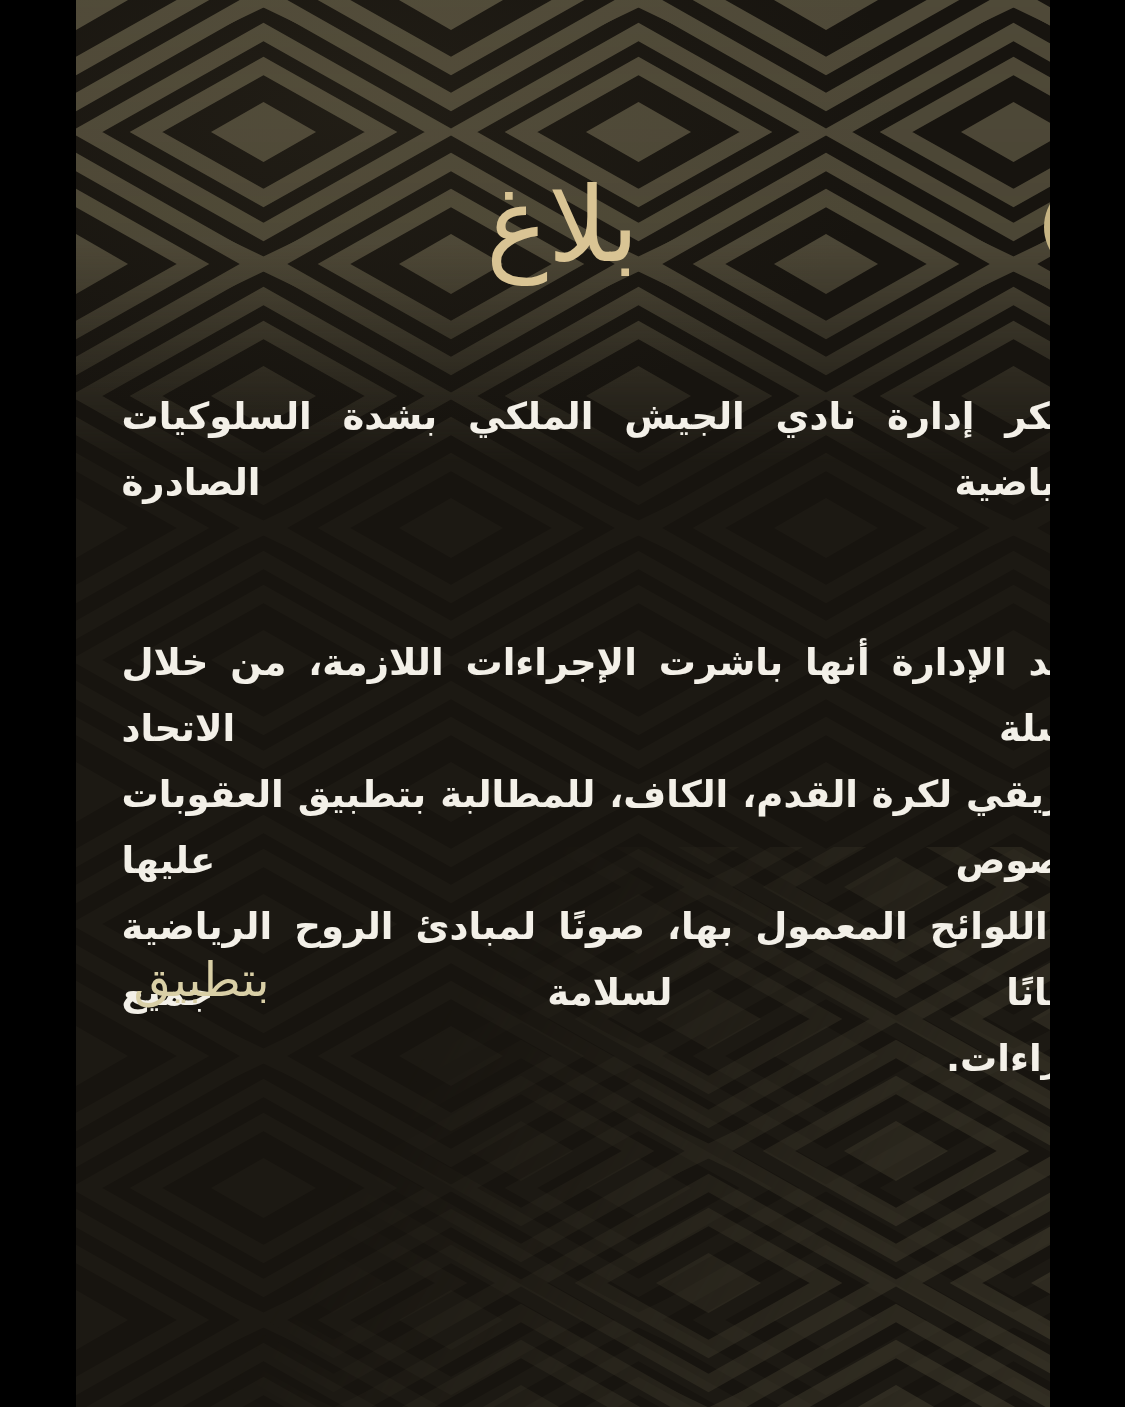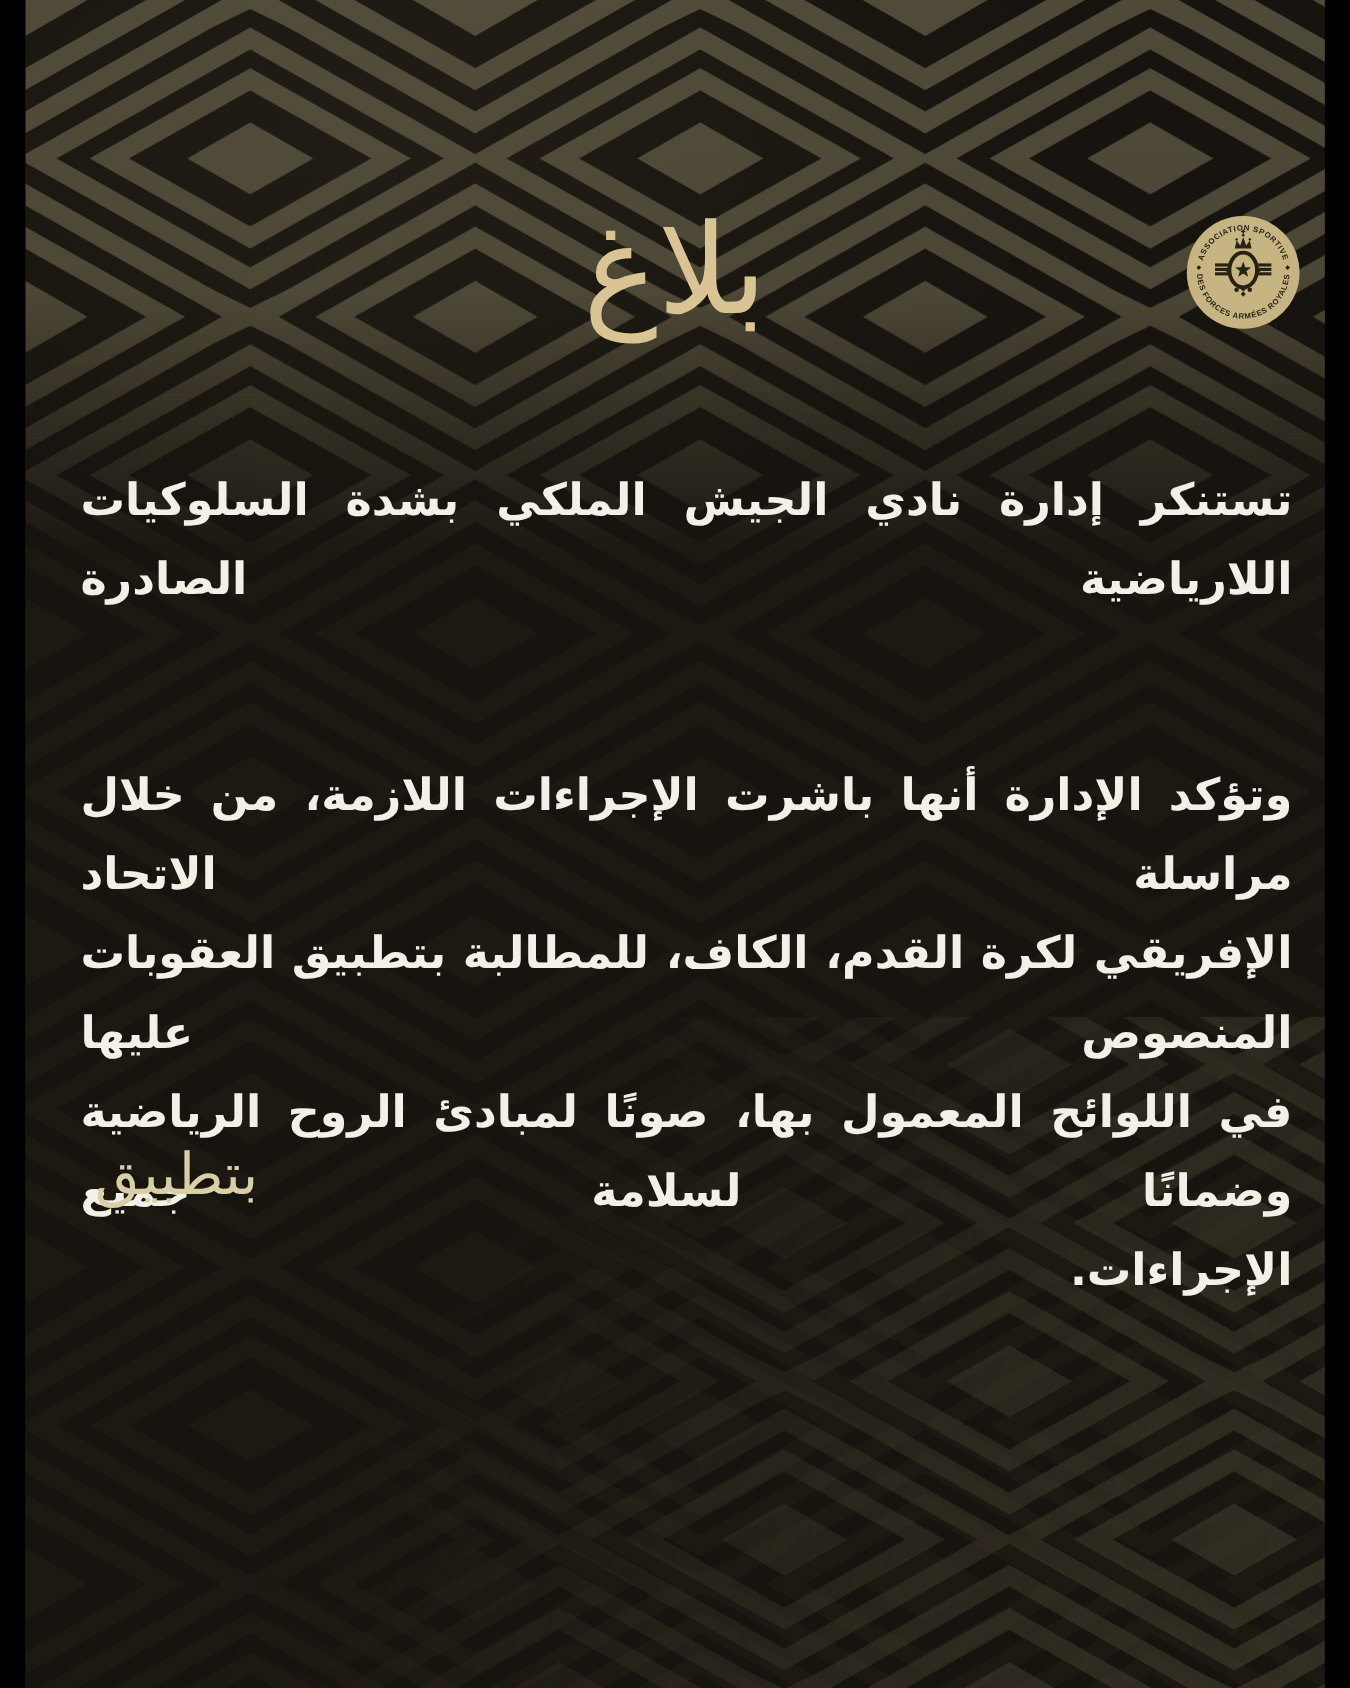--- a/index.html
+++ b/index.html
@@ -1,17 +1,17 @@
 <!DOCTYPE html>
 <html lang="ar"><head>
 <meta charset="utf-8">
 <style>
   html,body{margin:0;padding:0;background:#000;}
   .page{
-    position:relative;width:1083px;height:1407px;margin:0 auto;
+    position:relative;width:974px;height:1407px;margin:0 auto;
     background:#17140f;overflow:hidden;
     font-family:"DejaVu Sans",sans-serif;
     text-decoration:underline;
   }
   
   .pat{position:absolute;display:block;pointer-events:none;}
   .pat-faint{top:0;left:0;opacity:.08;}
   .pat-top{
     top:0;left:0;opacity:.95;
     -webkit-mask-image:linear-gradient(180deg,rgba(0,0,0,.92) 0%,rgba(0,0,0,.85) 42%,rgba(0,0,0,.40) 60%,transparent 80%);

